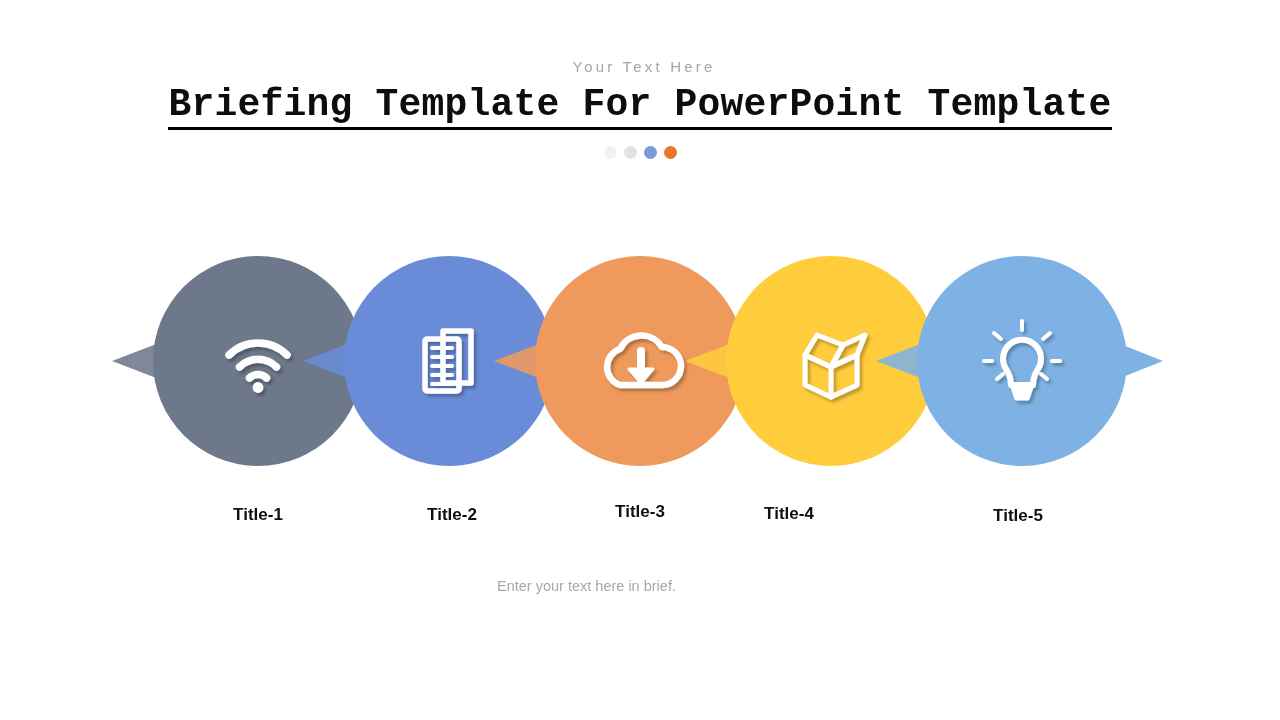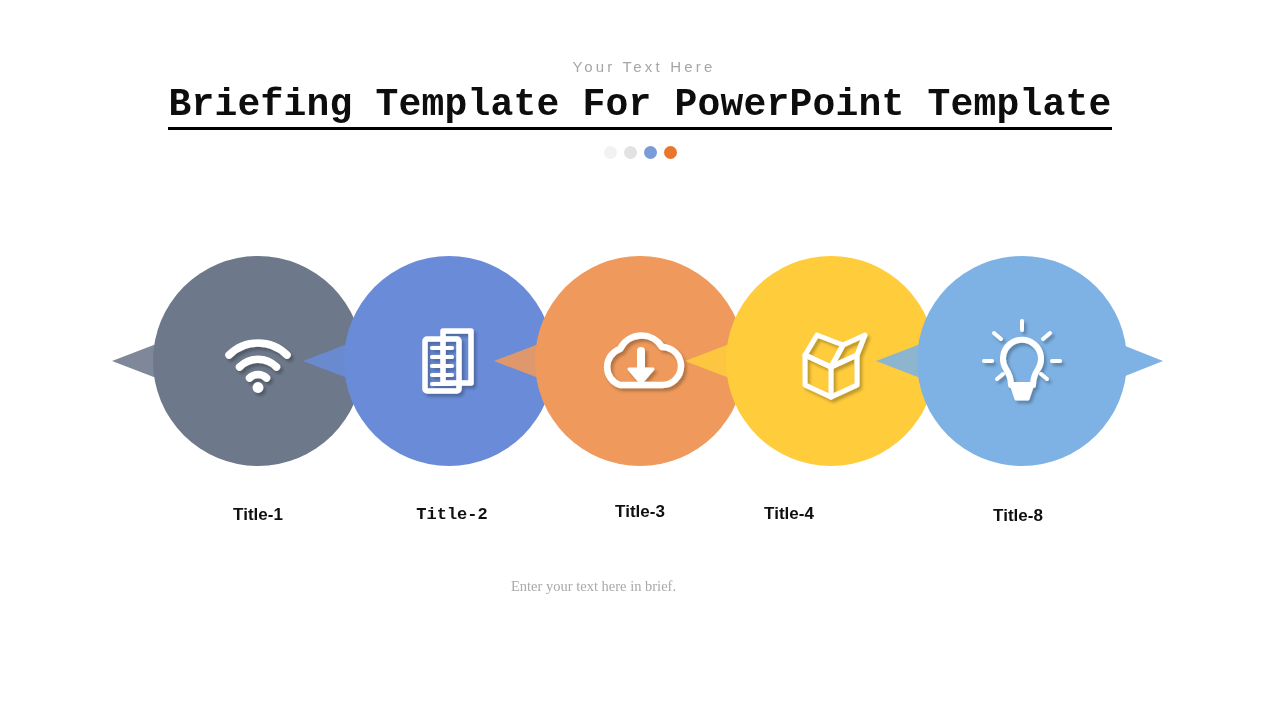--- a/index.html
+++ b/index.html
@@ -73,25 +73,24 @@
     color:#101010;
     width:160px;
     line-height:22px;
   }
 
   
   .footer{
     position:absolute;
     left:0;top:576px;width:1173px;
     text-align:center;
-    font-family:Liberation Serif, serif;
+    font-family:Liberation Sans, sans-serif;
     font-size:14.5px;
     color:#a9a9a9;
     line-height:20px;
-    padding-left:7px;
   }
 </style>
 </head>
 <body>
 
 <div class="header">
   <div class="eyebrow">Your Text Here</div>
 
   <div class="title-wrap">
     <div class="title">Briefing Template For PowerPoint Template</div>
@@ -186,19 +185,19 @@
               <line x1="-25" y1="18" x2="-19" y2="13"></line>
             </g>
           </g>
         </g>
       </g>
   </svg>
 </div>
 
 <div class="labels" id="labels-row">
     <div class="label" style="left: 178px; top: 6px;">Title-1</div>
-    <div class="label" style="left: 372px; top: 6px; font-family: Liberation Mono, monospace;">Title-2</div>
+    <div class="label" style="left: 372px; top: 6px;">Title-2</div>
     <div class="label" style="left: 560px; top: 3px;">Title-3</div>
     <div class="label" style="left: 709px; top: 5px;">Title-4</div>
-    <div class="label" style="left: 938px; top: 7px;">Title-8</div>
+    <div class="label" style="left: 938px; top: 7px;">Title-5</div>
   </div>
 
 <div class="footer">Enter your text here in brief.</div>
 
 </body></html>

